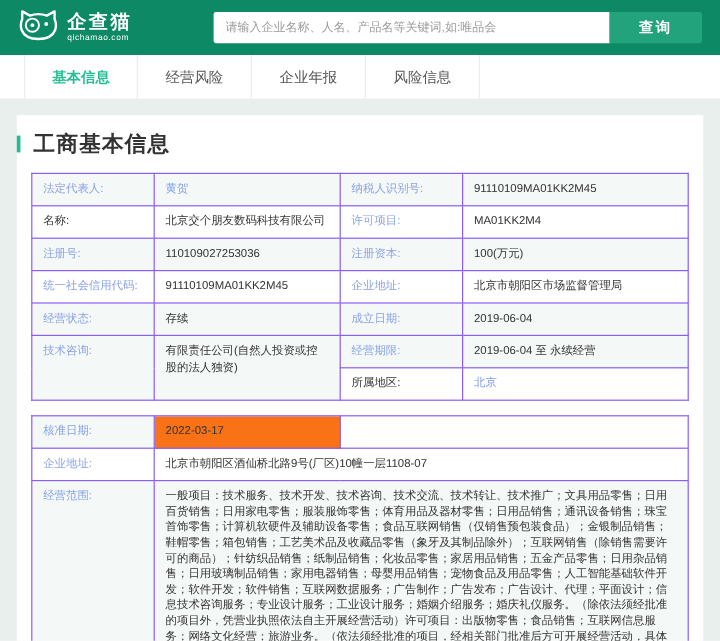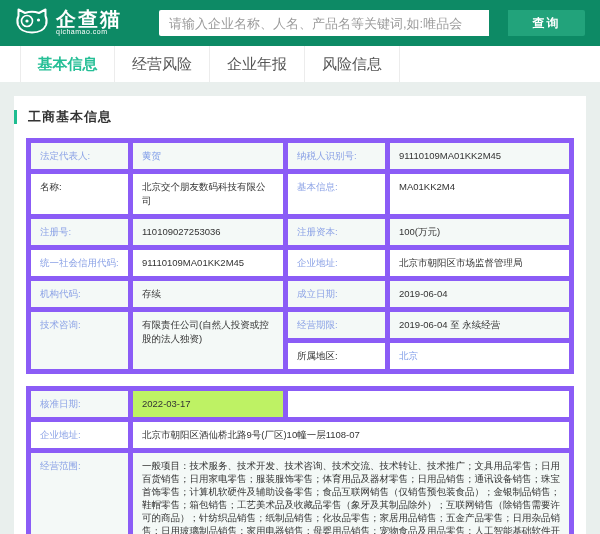--- a/index.html
+++ b/index.html
@@ -3,45 +3,45 @@
 <meta charset="utf-8">
 <style>
   * { margin:0; padding:0; box-sizing:border-box; }
   html,body { width:600px; height:534px; overflow:hidden; }
   body { font-family:"Liberation Sans","DejaVu Sans",sans-serif; background:#e9efed; }
 
   
   .topbar { height:46px; background:#0d8a65; display:flex; align-items:center; padding:0 15px; }
   .logo { display:flex; align-items:center; cursor:pointer; }
   .logo-icon { margin-right:7px; }
-  .logo-text .logo-title { color:#fff; font-size:20px; font-weight:bold; letter-spacing:2px; line-height:16px; }
+  .logo-text .logo-title { color:#fff; font-size:16px; font-weight:bold; letter-spacing:2px; line-height:16px; }
   .logo-text .logo-domain { color:#fff; font-size:7px; line-height:9px; letter-spacing:.5px; }
   .searchbox { margin-left:auto; display:flex; }
   .searchbox input { width:330px; height:26px; border:none; outline:none; padding:0 10px;
-    font-size:13px; color:#333; border-radius:2px 0 0 2px; font-family:inherit; }
+    font-size:10px; color:#333; border-radius:2px 0 0 2px; font-family:inherit; }
   .searchbox input::placeholder { color:#9b9b9b; }
   .searchbox button { width:77px; height:26px; border:none; background:#22a37b; color:#fff;
-    font-size:12px; font-weight:bold; letter-spacing:2px; border-radius:0 2px 2px 0; cursor:pointer; font-family:inherit;margin-left:19px; }
+    font-size:12px; font-weight:bold; letter-spacing:2px; border-radius:0 2px 2px 0; cursor:pointer; font-family:inherit; }
 
   
   .tabs { height:36px; background:#fff; display:flex; padding-left:20px; }
-  .tab { width:95px; text-align:center; line-height:36px; font-size:15px; color:#555;
+  .tab { width:95px; text-align:center; line-height:36px; font-size:12px; color:#555;
     border-right:1px solid #ececec; cursor:pointer; background:#fff; }
   .tab:first-child { border-left:1px solid #ececec; }
   .tab.active { color:#26bf96; font-weight:bold; }
 
   
   .content { padding:14px; }
   .card { background:#fff; padding:12px 0 12px 0; min-height:432px; }
   .section-header { display:flex; align-items:center; margin-bottom:12px; }
   .section-bar { width:3px; height:14px; background:#1dbd90; margin-right:11px; }
-  .section-title { font-size:13px; font-weight:bold; color:#333; letter-spacing:1px; }
+  .section-title { font-size:18px; font-weight:bold; color:#333; letter-spacing:1px; }
 
   table { width:548px; margin:0 12px; border-collapse:collapse; table-layout:fixed; }
-  td { border:5px solid #8b5cf6; padding:6px 9px; font-size:9.5px; line-height:14px;
+  td { border:1px solid #8b5cf6; padding:6px 9px; font-size:9.5px; line-height:14px;
        color:#333; vertical-align:top; word-break:break-all; }
   tr.stripe td { background:#f4f9f7; }
   td.lbl { color:#8ba2e6; }
   td.lbl.dark { color:#333; }
   td.empty-cell { background:#fff; }
   a.cell-link { color:#7d9be8; text-decoration:none; cursor:pointer; }
   .detail-table { margin-top:12px; }
   .scope-text { font-size:9.5px; line-height:13px; }
 </style>
 </head>
@@ -93,37 +93,37 @@
       <tbody>
           <tr class="stripe">
         <td class="lbl">法定代表人:</td>
         <td><a class="cell-link">黄贺</a></td>
         <td class="lbl">纳税人识别号:</td>
         <td>91110109MA01KK2M45</td>
       </tr>
       <tr>
         <td class="lbl dark">名称:</td>
         <td>北京交个朋友数码科技有限公司</td>
-        <td class="lbl">基本信息:</td>
+        <td class="lbl">许可项目:</td>
         <td>MA01KK2M4</td>
       </tr>
       <tr class="stripe">
         <td class="lbl">注册号:</td>
         <td>110109027253036</td>
         <td class="lbl">注册资本:</td>
         <td>100(万元)</td>
       </tr>
       <tr>
         <td class="lbl">统一社会信用代码:</td>
         <td>91110109MA01KK2M45</td>
         <td class="lbl">企业地址:</td>
         <td>北京市朝阳区市场监督管理局</td>
       </tr>
       <tr class="stripe">
-        <td class="lbl">机构代码:</td>
+        <td class="lbl">经营状态:</td>
         <td>存续</td>
         <td class="lbl">成立日期:</td>
         <td>2019-06-04</td>
       </tr>
       <tr class="stripe">
         <td class="lbl" rowspan="2">技术咨询:</td>
         <td rowspan="2">有限责任公司(自然人投资或控股的法人独资)</td>
         <td class="lbl">经营期限:</td>
         <td>2019-06-04 至 永续经营</td>
       </tr>
@@ -136,21 +136,21 @@
 
     <table class="detail-table">
       <colgroup>
           <col style="width:102px">
           <col style="width:155px">
           <col>
         </colgroup>
       <tbody>
           <tr>
         <td class="lbl" style="background:#f4f9f7">核准日期:</td>
-        <td style="background:#bef264">2022-03-17</td>
+        <td style="background:#f97316">2022-03-17</td>
         <td class="empty-cell"></td>
       </tr>
       <tr>
         <td class="lbl">企业地址:</td>
         <td colspan="2">北京市朝阳区酒仙桥北路9号(厂区)10幢一层1108-07</td>
       </tr>
       <tr class="stripe">
         <td class="lbl">经营范围:</td>
         <td colspan="2" class="scope-text">一般项目：技术服务、技术开发、技术咨询、技术交流、技术转让、技术推广；文具用品零售；日用百货销售；日用家电零售；服装服饰零售；体育用品及器材零售；日用品销售；通讯设备销售；珠宝首饰零售；计算机软硬件及辅助设备零售；食品互联网销售（仅销售预包装食品）；金银制品销售；鞋帽零售；箱包销售；工艺美术品及收藏品零售（象牙及其制品除外）；互联网销售（除销售需要许可的商品）；针纺织品销售；纸制品销售；化妆品零售；家居用品销售；五金产品零售；日用杂品销售；日用玻璃制品销售；家用电器销售；母婴用品销售；宠物食品及用品零售；人工智能基础软件开发；软件开发；软件销售；互联网数据服务；广告制作；广告发布；广告设计、代理；平面设计；信息技术咨询服务；专业设计服务；工业设计服务；婚姻介绍服务；婚庆礼仪服务。（除依法须经批准的项目外，凭营业执照依法自主开展经营活动）许可项目：出版物零售；食品销售；互联网信息服务；网络文化经营；旅游业务。（依法须经批准的项目，经相关部门批准后方可开展经营活动，具体经营项目以相关部门批准文件或许可证件为准）（不得从事国家和本市产业政策禁止和限制类项目的经营活动。）</td>
       </tr>

